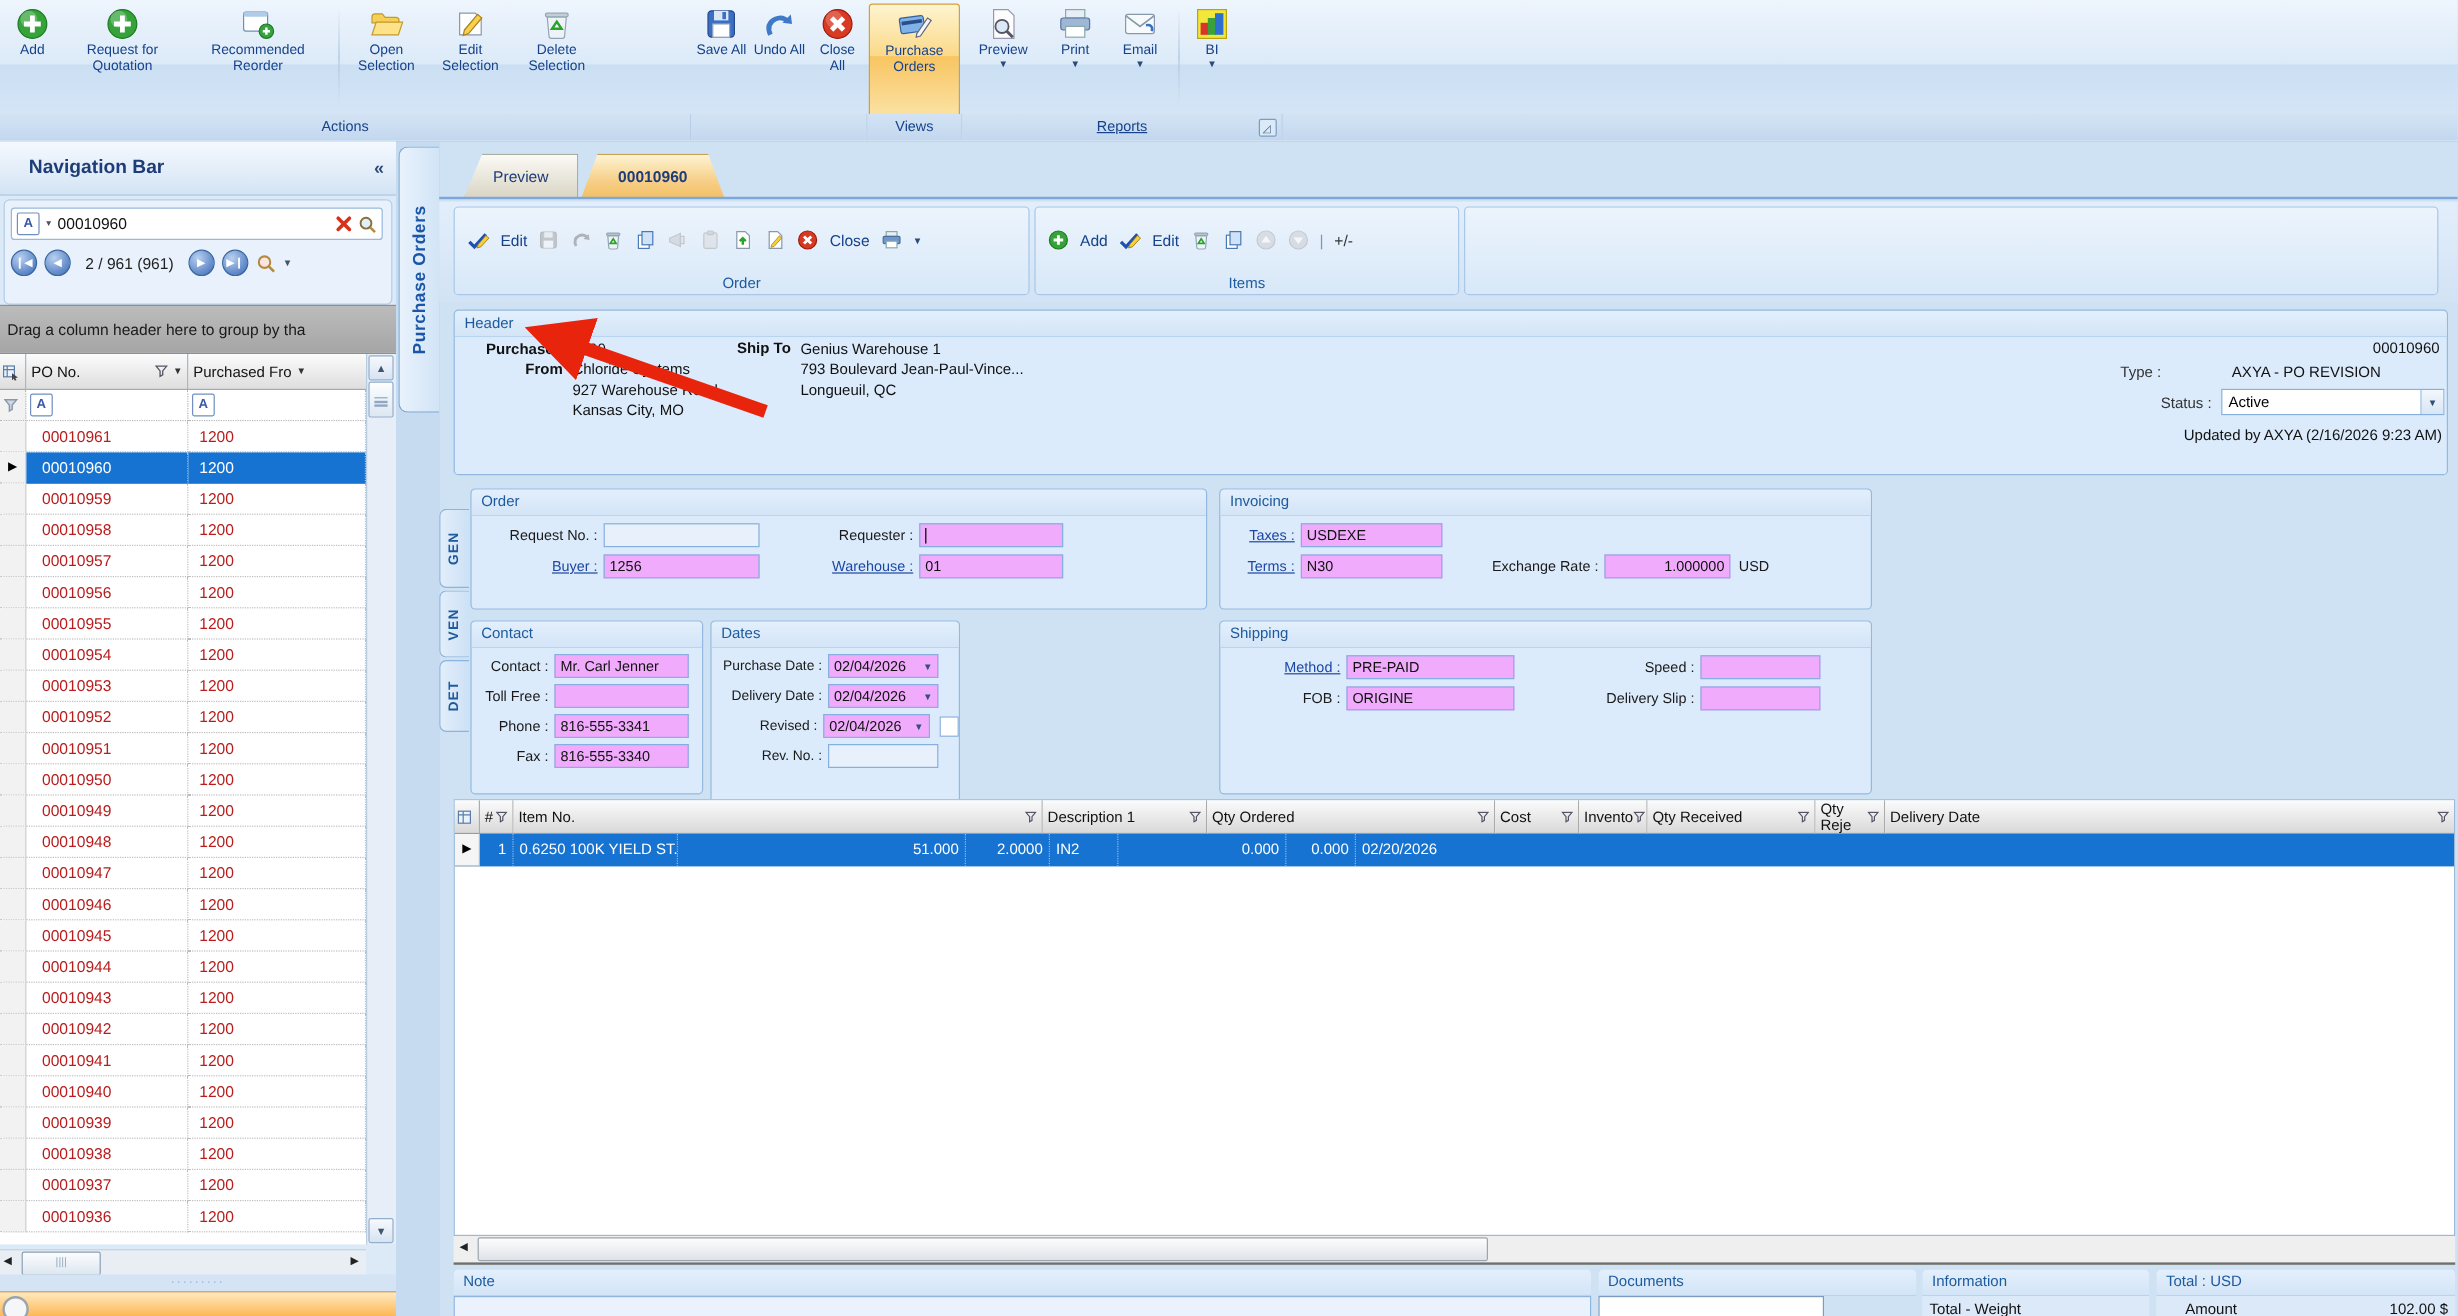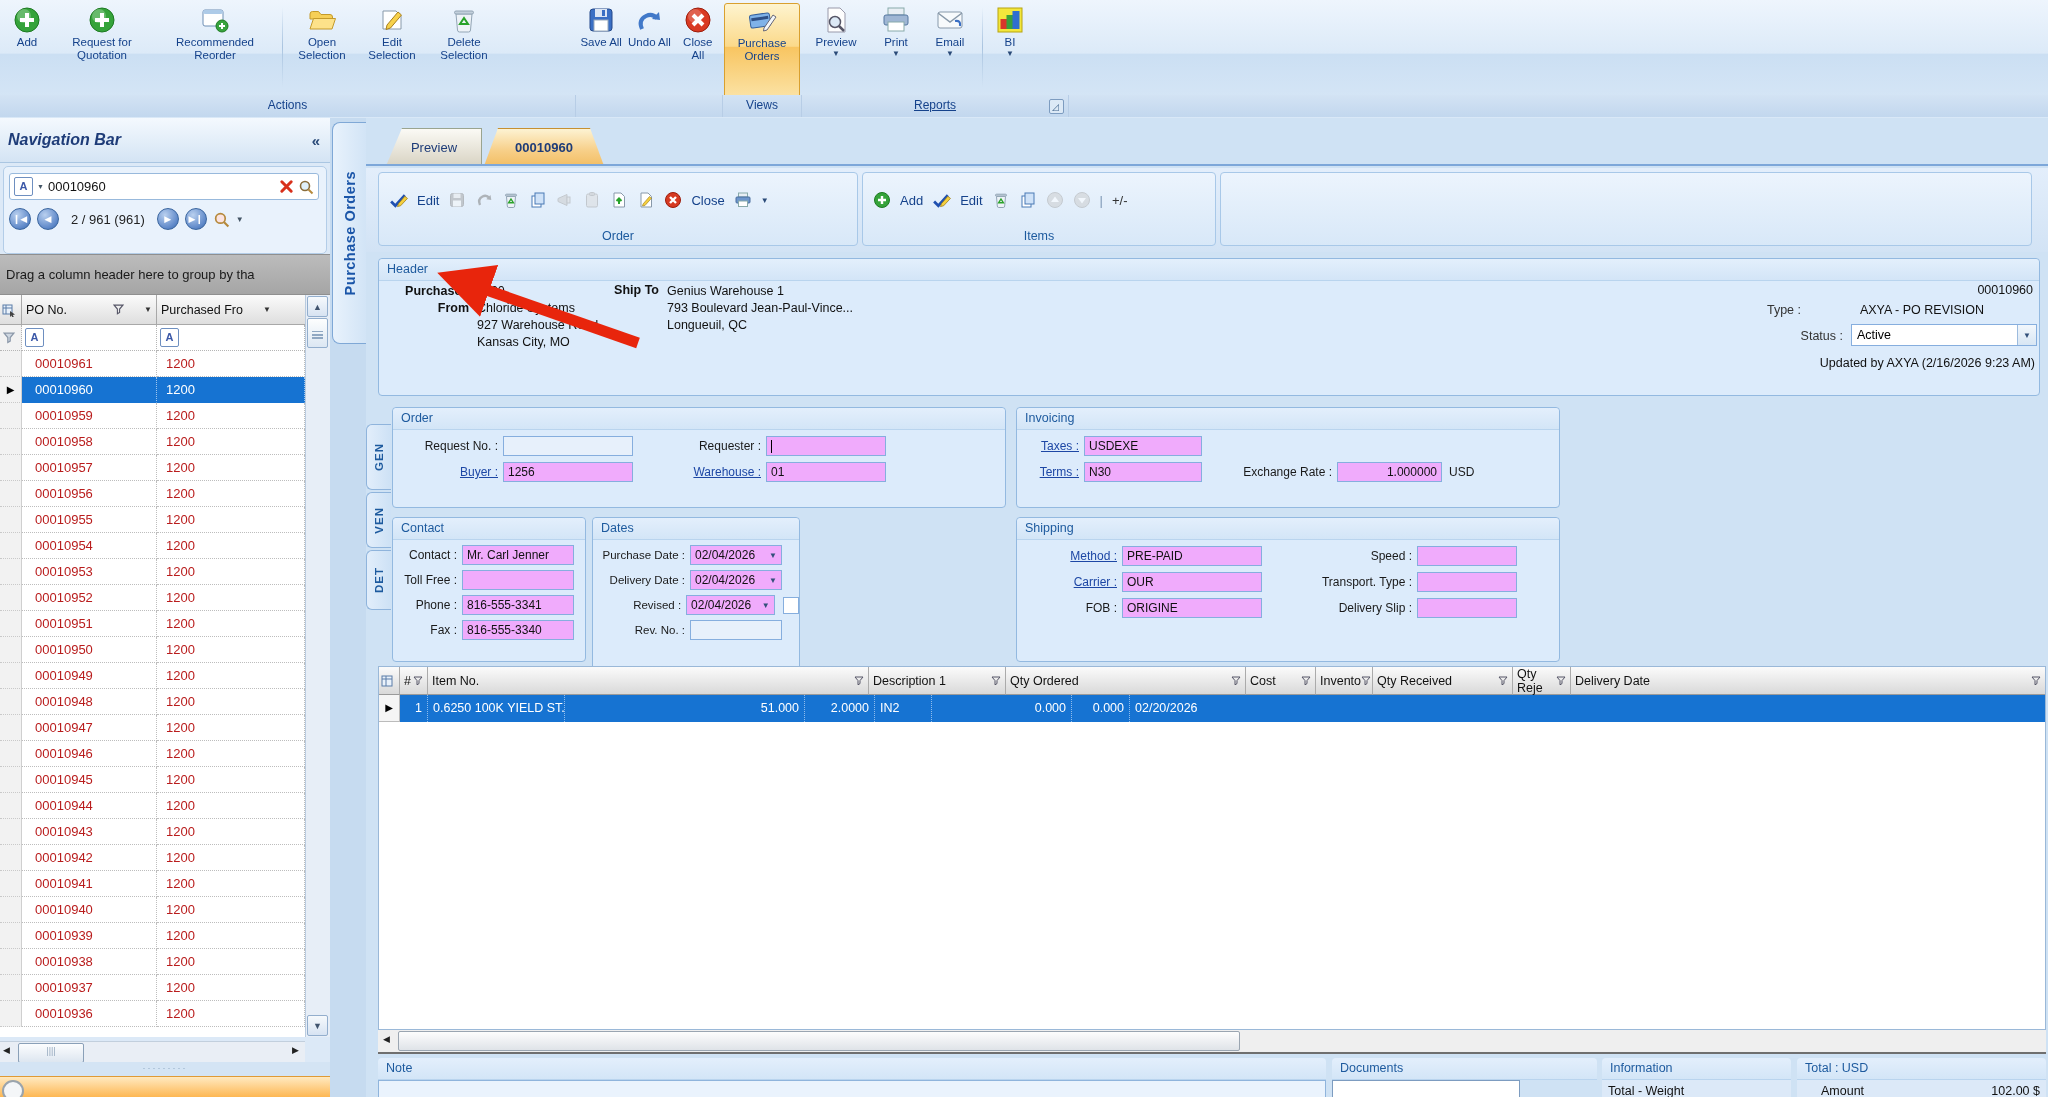--- a/index.html
+++ b/index.html
@@ -20,38 +20,38 @@
   .rbtn.active{background:linear-gradient(#fef4cf,#fbd98a 45%,#f8c561 46%,#fbe3a6);
     border:1px solid #d9a02f;}
   .rsep{width:1px;height:80px;background:linear-gradient(rgba(255,255,255,0),#aac4e0,rgba(255,255,255,0));margin:4px 4px 0 4px;}
   .launcher{position:absolute;width:13px;height:13px;border:1px solid #7d9cc0;border-radius:2px;
     background:#dce9f6;}
   .launcher::after{content:"◿";position:absolute;left:2px;top:-3px;font-size:9px;color:#45688f;}
   
   #nav{left:0;top:118px;width:330px;height:979px;background:#dcE9f7;border-right:1px solid #9ab8d8;}
   #navtitle{left:0;top:0;width:330px;height:44px;background:linear-gradient(#f4f9fe,#d4e4f4);
     border-bottom:1px solid #aac6e2;display:flex;align-items:center;}
-  #navtitle .t{font-size:16px;font-weight:bold;color:#1e3c78;padding-left:8px;flex:1;font-style:italic;}
+  #navtitle .t{font-size:16px;font-weight:bold;color:#1e3c78;padding-left:24px;flex:1;}
   #navtitle .chev{color:#2a4a78;font-size:15px;font-weight:bold;padding-right:10px;cursor:pointer;}
   .navbox{left:3px;top:48px;width:322px;height:86px;background:#e9f2fc;border:1px solid #b3cde8;border-radius:5px;}
   .searchrow{position:absolute;left:5px;top:6px;width:310px;height:27px;background:#fff;
     border:1px solid #98b9dc;border-radius:3px;display:flex;align-items:center;gap:4px;padding:0 4px;box-sizing:border-box;}
   .abadge{width:17px;height:17px;border:1px solid #6e8fc0;background:#fff;color:#3b58a8;
     font-size:11px;font-weight:bold;text-align:center;line-height:16px;border-radius:2px;}
   .searchrow .val{flex:1;font-size:13px;color:#111;}
   .navctl{position:absolute;left:5px;top:39px;width:310px;height:26px;display:flex;align-items:center;gap:6px;}
   .rnd{width:22px;height:22px;border-radius:50%;background:radial-gradient(circle at 35% 30%,#b9d0ef,#5d87c8 70%,#39659f);
     color:#fff;font-size:9px;display:flex;align-items:center;justify-content:center;cursor:pointer;border:1px solid #39659f;box-sizing:border-box;}
   .pos{font-size:13px;color:#222;margin:0 6px;}
   #groupbar{left:0;top:136px;width:330px;height:41px;background:linear-gradient(#bcbcbc,#a5a5a5);
     color:#1a1a1a;font-size:13px;display:flex;align-items:center;padding-left:6px;box-sizing:border-box;
     border-top:1px solid #8f8f8f;border-bottom:1px solid #8f8f8f;white-space:nowrap;overflow:hidden;}
   .nhdr{left:0;top:177px;width:305px;height:30px;display:flex;}
   .nhcell{background:linear-gradient(#fbfbfb,#dedede);border-right:1px solid #a8a8a8;border-bottom:1px solid #a8a8a8;
-    font-size:12.5px;color:#111;display:flex;align-items:center;padding:0 4px;box-sizing:border-box;cursor:pointer;gap:16px;}
+    font-size:12.5px;color:#111;display:flex;align-items:center;padding:0 4px;box-sizing:border-box;cursor:pointer;}
   .funnel{margin-left:auto;}
   .sortdd{font-size:8px;color:#333;margin-left:4px;}
   .nfilter{left:0;top:207px;width:305px;height:26px;display:flex;background:#fff;}
   .nfcell{border-right:1px dotted #b5b5b5;border-bottom:1px dotted #b5b5b5;display:flex;align-items:center;padding-left:3px;box-sizing:border-box;}
   .nlist{left:0;top:233px;width:305px;height:686px;background:#fff;overflow:hidden;}
   .nrow{display:flex;height:26px;cursor:pointer;}
   .ngut{width:22px;border-right:1px solid #cfcfcf;border-bottom:1px dotted #c9c9c9;background:#f2f2f2;
     font-size:10px;color:#000;text-align:center;line-height:26px;box-sizing:border-box;}
   .nc{font-size:13px;color:#b91c1c;line-height:25px;border-right:1px dotted #bdbdbd;border-bottom:1px dotted #bdbdbd;
     box-sizing:border-box;overflow:hidden;white-space:nowrap;}
@@ -831,30 +831,20 @@
       <span class="flab link" style="width:100px;">Method :</span>
       <span class="fld" style="width:140px;">
           <span>PRE-PAID</span>
         </span>
       <span class="flab" style="width:150px;">Speed :</span>
       <span class="fld" style="width:100px;">
           <span></span>
         </span>
     </div>
     <div class="frow" style="margin-top:6px;">
-      <span class="flab link" style="width:100px;">Carrier :</span>
-      <span class="fld" style="width:140px;">
-          <span>OUR</span>
-        </span>
-      <span class="flab" style="width:150px;">Transport. Type :</span>
-      <span class="fld" style="width:100px;">
-          <span></span>
-        </span>
-    </div>
-    <div class="frow" style="margin-top:6px;">
       <span class="flab" style="width:100px;">FOB :</span>
       <span class="fld" style="width:140px;">
           <span>ORIGINE</span>
         </span>
       <span class="flab" style="width:150px;">Delivery Slip :</span>
       <span class="fld" style="width:100px;">
           <span></span>
         </span>
     </div>
   </div>

